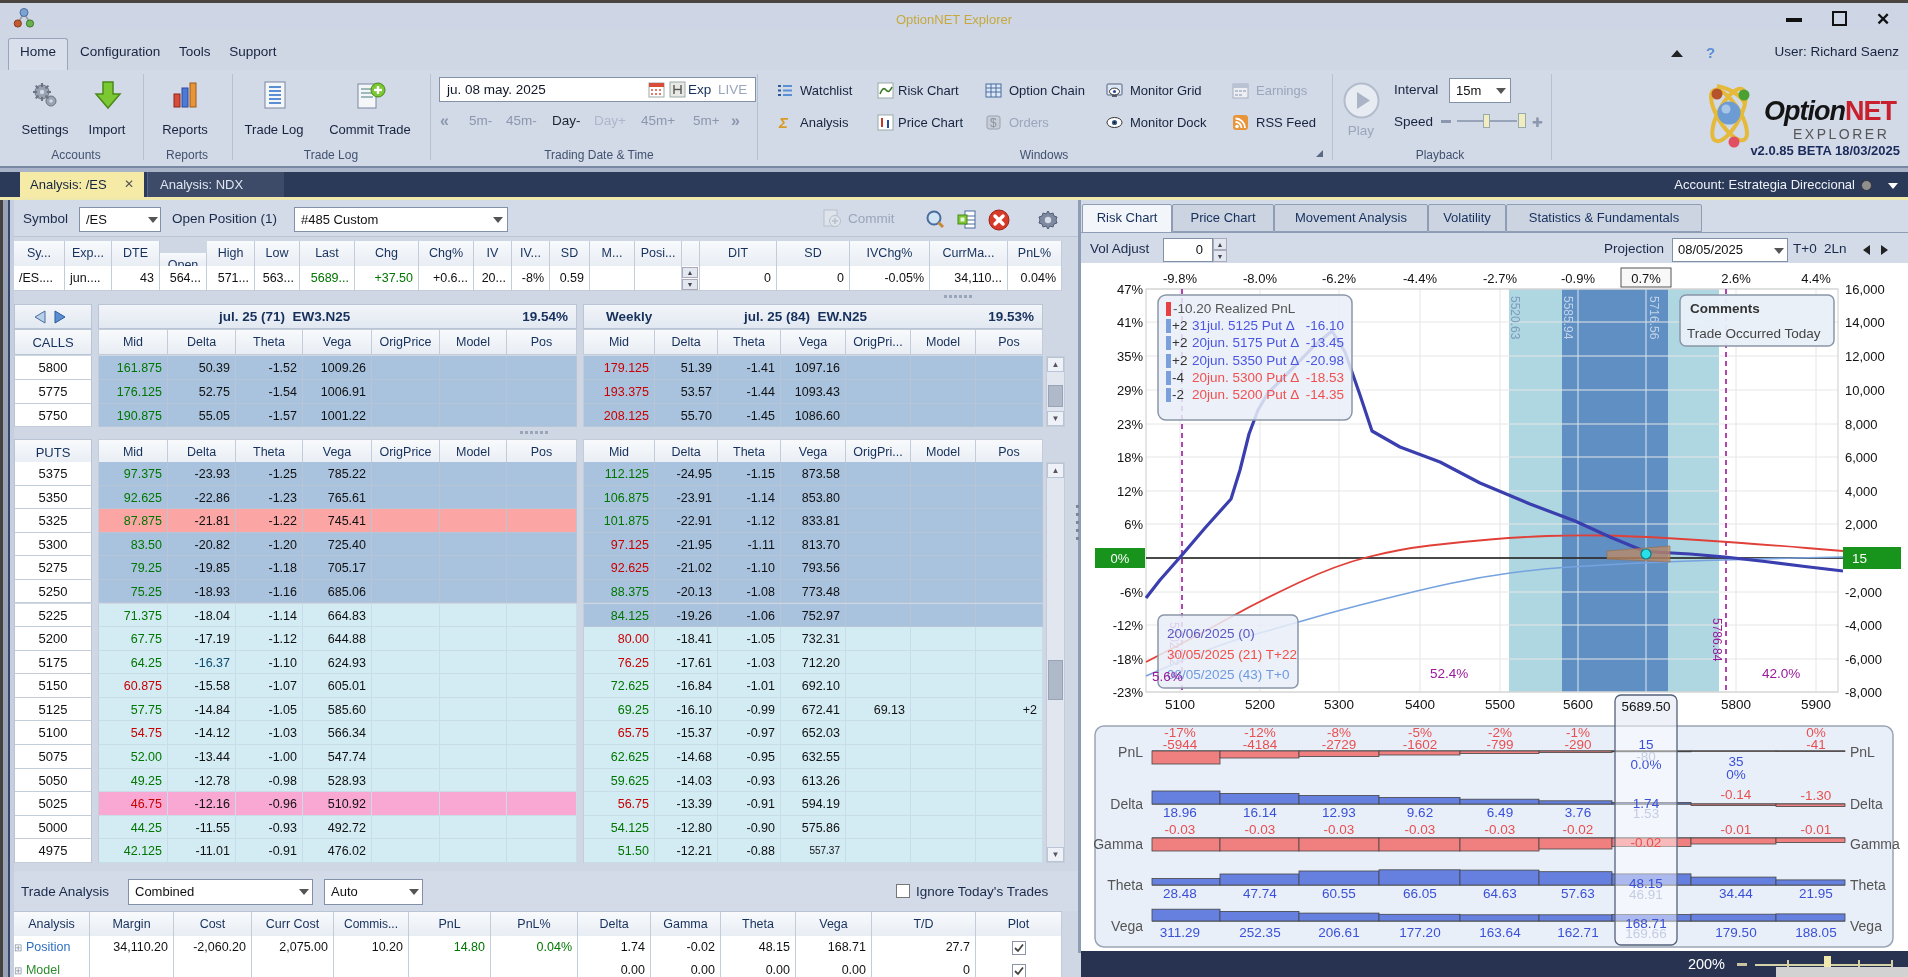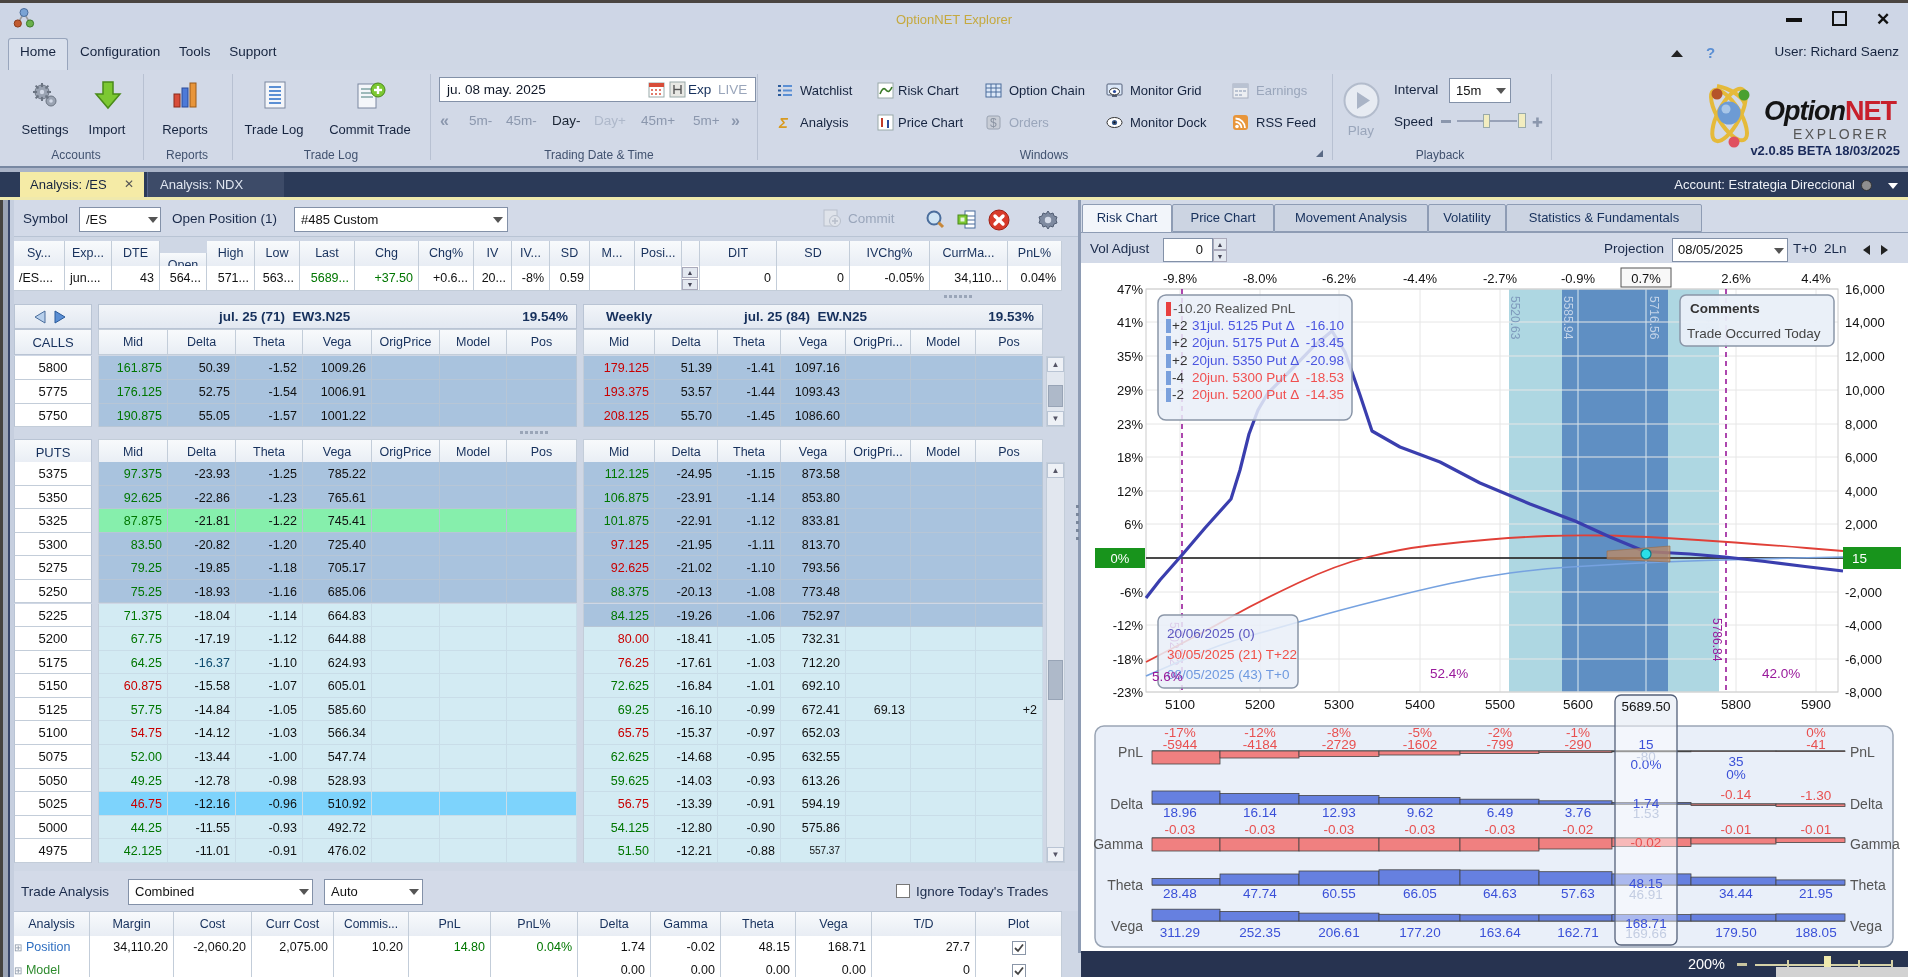--- a/index.html
+++ b/index.html
@@ -504,21 +504,21 @@
 <div class="fx a" style="left:583px;top:485.6px;height:23.6px;background:#a9c3de;border-left:1px solid #c3cdd9;">
       <div style="width:71px;line-height:24px;font-size:12.5px;color:#111;text-align:right;padding-right:5px;border-right:1px solid #b7c6d6;border-bottom:1px solid #b7c6d6;overflow:hidden;"><span class="grn">106.875</span></div>
       <div style="width:63px;line-height:24px;font-size:12.5px;color:#111;text-align:right;padding-right:5px;border-right:1px solid #b7c6d6;border-bottom:1px solid #b7c6d6;overflow:hidden;">-23.91</div>
       <div style="width:63px;line-height:24px;font-size:12.5px;color:#111;text-align:right;padding-right:5px;border-right:1px solid #b7c6d6;border-bottom:1px solid #b7c6d6;overflow:hidden;">-1.14</div>
       <div style="width:65px;line-height:24px;font-size:12.5px;color:#111;text-align:right;padding-right:5px;border-right:1px solid #b7c6d6;border-bottom:1px solid #b7c6d6;overflow:hidden;">853.80</div>
       <div style="width:65px;line-height:24px;font-size:12.5px;color:#111;text-align:right;padding-right:5px;border-right:1px solid #b7c6d6;border-bottom:1px solid #b7c6d6;overflow:hidden;"></div>
       <div style="width:65px;line-height:24px;font-size:12.5px;color:#111;text-align:right;padding-right:5px;border-right:1px solid #b7c6d6;border-bottom:1px solid #b7c6d6;overflow:hidden;"></div>
       <div style="width:67px;line-height:24px;font-size:12.5px;color:#111;text-align:right;padding-right:5px;border-right:1px solid #b7c6d6;border-bottom:1px solid #b7c6d6;overflow:hidden;"></div>
     </div>
 <div class="a" style="left:14px;top:509.2px;width:78px;height:23.6px;background:#fff;border-left:1px solid #b9c4d4;border-right:1px solid #b9c4d4;border-bottom:1px solid #c3cdd9;font-size:13px;color:#111;text-align:center;line-height:24px;">5325</div>
-<div class="fx a" style="left:98px;top:509.2px;height:23.6px;background:#86efac;border-left:1px solid #c3cdd9;">
+<div class="fx a" style="left:98px;top:509.2px;height:23.6px;background:#fca5a5;border-left:1px solid #c3cdd9;">
       <div style="width:69px;line-height:24px;font-size:12.5px;color:#111;text-align:right;padding-right:5px;border-right:1px solid #b7c6d6;border-bottom:1px solid #b7c6d6;overflow:hidden;"><span class="grn">87.875</span></div>
       <div style="width:68px;line-height:24px;font-size:12.5px;color:#111;text-align:right;padding-right:5px;border-right:1px solid #b7c6d6;border-bottom:1px solid #b7c6d6;overflow:hidden;">-21.81</div>
       <div style="width:67px;line-height:24px;font-size:12.5px;color:#111;text-align:right;padding-right:5px;border-right:1px solid #b7c6d6;border-bottom:1px solid #b7c6d6;overflow:hidden;">-1.22</div>
       <div style="width:69px;line-height:24px;font-size:12.5px;color:#111;text-align:right;padding-right:5px;border-right:1px solid #b7c6d6;border-bottom:1px solid #b7c6d6;overflow:hidden;">745.41</div>
       <div style="width:68px;line-height:24px;font-size:12.5px;color:#111;text-align:right;padding-right:5px;border-right:1px solid #b7c6d6;border-bottom:1px solid #b7c6d6;overflow:hidden;"></div>
       <div style="width:67px;line-height:24px;font-size:12.5px;color:#111;text-align:right;padding-right:5px;border-right:1px solid #b7c6d6;border-bottom:1px solid #b7c6d6;overflow:hidden;"></div>
       <div style="width:70px;line-height:24px;font-size:12.5px;color:#111;text-align:right;padding-right:5px;border-right:1px solid #b7c6d6;border-bottom:1px solid #b7c6d6;overflow:hidden;"></div>
     </div>
 <div class="fx a" style="left:583px;top:509.2px;height:23.6px;background:#a9c3de;border-left:1px solid #c3cdd9;">
       <div style="width:71px;line-height:24px;font-size:12.5px;color:#111;text-align:right;padding-right:5px;border-right:1px solid #b7c6d6;border-bottom:1px solid #b7c6d6;overflow:hidden;"><span class="grn">101.875</span></div>
@@ -732,21 +732,21 @@
 <div class="fx a" style="left:583px;top:768.5px;height:23.6px;background:#d3ebf3;border-left:1px solid #c3cdd9;">
       <div style="width:71px;line-height:24px;font-size:12.5px;color:#111;text-align:right;padding-right:5px;border-right:1px solid #c9dde8;border-bottom:1px solid #c9dde8;overflow:hidden;"><span class="grn">59.625</span></div>
       <div style="width:63px;line-height:24px;font-size:12.5px;color:#111;text-align:right;padding-right:5px;border-right:1px solid #c9dde8;border-bottom:1px solid #c9dde8;overflow:hidden;">-14.03</div>
       <div style="width:63px;line-height:24px;font-size:12.5px;color:#111;text-align:right;padding-right:5px;border-right:1px solid #c9dde8;border-bottom:1px solid #c9dde8;overflow:hidden;">-0.93</div>
       <div style="width:65px;line-height:24px;font-size:12.5px;color:#111;text-align:right;padding-right:5px;border-right:1px solid #c9dde8;border-bottom:1px solid #c9dde8;overflow:hidden;">613.26</div>
       <div style="width:65px;line-height:24px;font-size:12.5px;color:#111;text-align:right;padding-right:5px;border-right:1px solid #c9dde8;border-bottom:1px solid #c9dde8;overflow:hidden;"></div>
       <div style="width:65px;line-height:24px;font-size:12.5px;color:#111;text-align:right;padding-right:5px;border-right:1px solid #c9dde8;border-bottom:1px solid #c9dde8;overflow:hidden;"></div>
       <div style="width:67px;line-height:24px;font-size:12.5px;color:#111;text-align:right;padding-right:5px;border-right:1px solid #c9dde8;border-bottom:1px solid #c9dde8;overflow:hidden;"></div>
     </div>
 <div class="a" style="left:14px;top:792.1px;width:78px;height:23.6px;background:#fff;border-left:1px solid #b9c4d4;border-right:1px solid #b9c4d4;border-bottom:1px solid #c3cdd9;font-size:13px;color:#111;text-align:center;line-height:24px;">5025</div>
-<div class="fx a" style="left:98px;top:792.1px;height:23.6px;background:#7dd3fc;border-left:1px solid #c3cdd9;">
+<div class="fx a" style="left:98px;top:792.1px;height:23.6px;background:#f9a8d4;border-left:1px solid #c3cdd9;">
       <div style="width:69px;line-height:24px;font-size:12.5px;color:#111;text-align:right;padding-right:5px;border-right:1px solid #c9dde8;border-bottom:1px solid #c9dde8;overflow:hidden;"><span class="red">46.75</span></div>
       <div style="width:68px;line-height:24px;font-size:12.5px;color:#111;text-align:right;padding-right:5px;border-right:1px solid #c9dde8;border-bottom:1px solid #c9dde8;overflow:hidden;">-12.16</div>
       <div style="width:67px;line-height:24px;font-size:12.5px;color:#111;text-align:right;padding-right:5px;border-right:1px solid #c9dde8;border-bottom:1px solid #c9dde8;overflow:hidden;">-0.96</div>
       <div style="width:69px;line-height:24px;font-size:12.5px;color:#111;text-align:right;padding-right:5px;border-right:1px solid #c9dde8;border-bottom:1px solid #c9dde8;overflow:hidden;">510.92</div>
       <div style="width:68px;line-height:24px;font-size:12.5px;color:#111;text-align:right;padding-right:5px;border-right:1px solid #c9dde8;border-bottom:1px solid #c9dde8;overflow:hidden;"></div>
       <div style="width:67px;line-height:24px;font-size:12.5px;color:#111;text-align:right;padding-right:5px;border-right:1px solid #c9dde8;border-bottom:1px solid #c9dde8;overflow:hidden;"></div>
       <div style="width:70px;line-height:24px;font-size:12.5px;color:#111;text-align:right;padding-right:5px;border-right:1px solid #c9dde8;border-bottom:1px solid #c9dde8;overflow:hidden;"></div>
     </div>
 <div class="fx a" style="left:583px;top:792.1px;height:23.6px;background:#d3ebf3;border-left:1px solid #c3cdd9;">
       <div style="width:71px;line-height:24px;font-size:12.5px;color:#111;text-align:right;padding-right:5px;border-right:1px solid #c9dde8;border-bottom:1px solid #c9dde8;overflow:hidden;"><span class="red">56.75</span></div>

